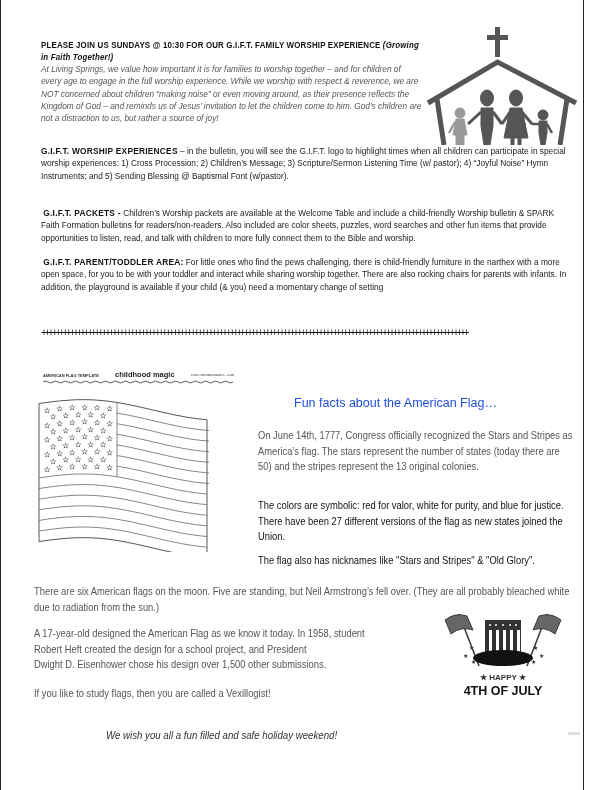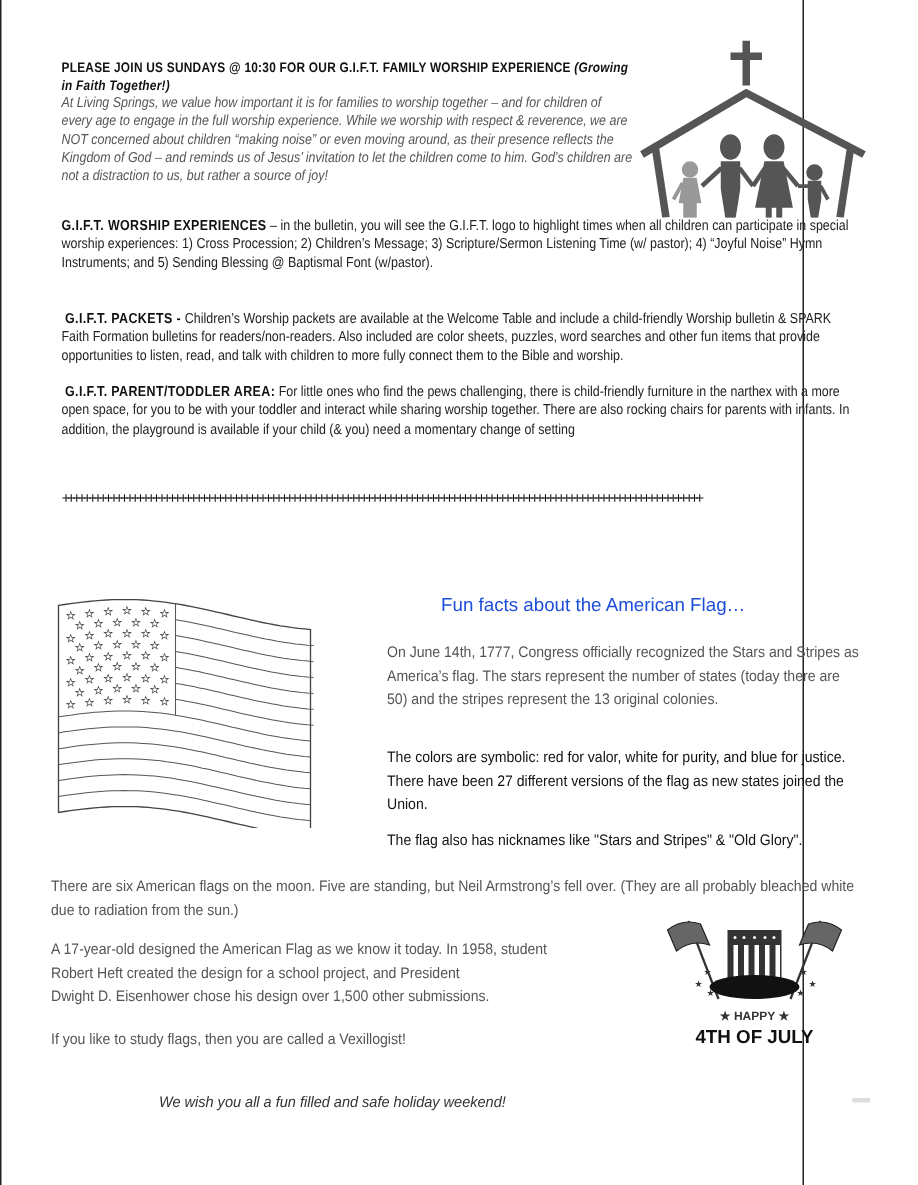--- a/index.html
+++ b/index.html
@@ -1,18 +1,18 @@
 <!DOCTYPE html>
 <html><head>
 <meta charset="utf-8">
 <style>
   html, body { margin:0; padding:0; background:#ffffff; }
   body { width:612px; height:790px; position:relative; overflow:hidden; }
   .page {
-    position:absolute; left:0; top:0; width:536px; height:790px;
+    position:absolute; left:0; top:0; width:584px; height:790px;
     border-left:1px solid #222; border-right:1px solid #222; box-sizing:border-box;
     background:#fff;
   }
 
   #heading {
     position:absolute; left:40px; top:40px; width:380px;
     font-size:9.2px; line-height:11.5px; color:#111; letter-spacing:0.2px;
     font-family:"Liberation Sans", sans-serif; transform:scaleX(0.86); transform-origin:left top; width:440px;
   }
   #heading b { font-weight:bold; }
@@ -129,20 +129,28 @@
     <g fill="#555" stroke="#555">
       <circle cx="119" cy="88" r="5"></circle>
       <path d="M115,94 h8 v12 l-2,12 h-2 v-9 h0 v9 h-2 l-2,-12 z"></path>
       <line x1="115" y1="97" x2="108" y2="97" stroke-width="2.5"></line>
       <line x1="123" y1="97" x2="128" y2="106" stroke-width="2.5"></line>
     </g>
   </svg>
 
   <div id="divider">++++++++++++++++++++++++++++++++++++++++++++++++++++++++++++++++++++++++++++++++++++++++++++++++++++++++++++++++++++++++</div>
 
+  <div id="flag-template-header">
+    <span class="t1">AMERICAN FLAG TEMPLATE</span>
+    <span class="t2">childhood magic</span>
+    <span class="t3">CHILDHOODMAGIC.COM</span>
+    <svg style="position:absolute;left:0;top:10px;width:190px;height:4px" viewBox="0 0 190 4">
+      <path d="M0,2 q2.5,-2 5,0 t5,0 t5,0 t5,0 t5,0 t5,0 t5,0 t5,0 t5,0 t5,0 t5,0 t5,0 t5,0 t5,0 t5,0 t5,0 t5,0 t5,0 t5,0 t5,0 t5,0 t5,0 t5,0 t5,0 t5,0 t5,0 t5,0 t5,0 t5,0 t5,0 t5,0 t5,0 t5,0 t5,0 t5,0 t5,0 t5,0 t5,0" fill="none" stroke="#333" stroke-width="0.8"></path>
+    </svg>
+  </div>
 
   <svg id="flag-svg" viewBox="0 0 176 160">
       <path d="M2.0,11.6 L6.0,11.0 L10.0,10.4 L14.0,9.9 L18.0,9.4 L22.0,9.0 L26.0,8.6 L30.0,8.3 L34.0,8.0 L38.0,7.8 L42.0,7.7 L46.0,7.7 L50.0,7.7 L54.0,7.8 L58.0,8.0 L62.0,8.3 L66.0,8.7 L70.0,9.1 L74.0,9.6 L78.0,10.2 L82.0,10.8 L86.0,11.5 L90.0,12.3 L94.0,13.1 L98.0,13.9 L102.0,14.8 L106.0,15.7 L110.0,16.6 L114.0,17.5 L118.0,18.5 L122.0,19.4 L126.0,20.3 L130.0,21.2 L134.0,22.1 L138.0,23.0 L142.0,23.7 L146.0,24.5 L150.0,25.2 L154.0,25.8 L158.0,26.4 L162.0,26.9 L166.0,27.3 L170.0,27.7 L170.0,165.7 L166.0,165.3 L162.0,164.9 L158.0,164.4 L154.0,163.8 L150.0,163.2 L146.0,162.5 L142.0,161.7 L138.0,161.0 L134.0,160.1 L130.0,159.2 L126.0,158.3 L122.0,157.4 L118.0,156.5 L114.0,155.5 L110.0,154.6 L106.0,153.7 L102.0,152.8 L98.0,151.9 L94.0,151.1 L90.0,150.3 L86.0,149.5 L82.0,148.8 L78.0,148.2 L74.0,147.6 L70.0,147.1 L66.0,146.7 L62.0,146.3 L58.0,146.0 L54.0,145.8 L50.0,145.7 L46.0,145.7 L42.0,145.7 L38.0,145.8 L34.0,146.0 L30.0,146.3 L26.0,146.6 L22.0,147.0 L18.0,147.4 L14.0,147.9 L10.0,148.4 L6.0,149.0 L2.0,149.6 Z" fill="#fff" stroke="#444" stroke-width="0.9"></path>
       <path d="M80.0,21.1 L84.0,21.8 L88.0,22.5 L92.0,23.3 L96.0,24.1 L100.0,25.0 L104.0,25.8 L108.0,26.8 L112.0,27.7 L116.0,28.6 L120.0,29.6 L124.0,30.5 L128.0,31.4 L132.0,32.3 L136.0,33.2 L140.0,34.0 L144.0,34.7 L148.0,35.5 L152.0,36.1 L156.0,36.7 L160.0,37.3 L164.0,37.7 L168.0,38.1 L172.0,38.4" fill="none" stroke="#555" stroke-width="0.7"></path>
       <path d="M80.0,31.7 L84.0,32.4 L88.0,33.1 L92.0,33.9 L96.0,34.7 L100.0,35.6 L104.0,36.5 L108.0,37.4 L112.0,38.3 L116.0,39.2 L120.0,40.2 L124.0,41.1 L128.0,42.0 L132.0,42.9 L136.0,43.8 L140.0,44.6 L144.0,45.4 L148.0,46.1 L152.0,46.8 L156.0,47.4 L160.0,47.9 L164.0,48.4 L168.0,48.7 L172.0,49.1" fill="none" stroke="#555" stroke-width="0.7"></path>
       <path d="M80.0,42.3 L84.0,43.0 L88.0,43.7 L92.0,44.5 L96.0,45.3 L100.0,46.2 L104.0,47.1 L108.0,48.0 L112.0,48.9 L116.0,49.9 L120.0,50.8 L124.0,51.7 L128.0,52.6 L132.0,53.5 L136.0,54.4 L140.0,55.2 L144.0,56.0 L148.0,56.7 L152.0,57.4 L156.0,58.0 L160.0,58.5 L164.0,59.0 L168.0,59.4 L172.0,59.7" fill="none" stroke="#555" stroke-width="0.7"></path>
       <path d="M80.0,52.9 L84.0,53.6 L88.0,54.3 L92.0,55.1 L96.0,55.9 L100.0,56.8 L104.0,57.7 L108.0,58.6 L112.0,59.5 L116.0,60.5 L120.0,61.4 L124.0,62.3 L128.0,63.2 L132.0,64.1 L136.0,65.0 L140.0,65.8 L144.0,66.6 L148.0,67.3 L152.0,68.0 L156.0,68.6 L160.0,69.1 L164.0,69.6 L168.0,70.0 L172.0,70.3" fill="none" stroke="#555" stroke-width="0.7"></path>
       <path d="M80.0,63.6 L84.0,64.2 L88.0,65.0 L92.0,65.7 L96.0,66.6 L100.0,67.4 L104.0,68.3 L108.0,69.2 L112.0,70.1 L116.0,71.1 L120.0,72.0 L124.0,73.0 L128.0,73.9 L132.0,74.8 L136.0,75.6 L140.0,76.4 L144.0,77.2 L148.0,77.9 L152.0,78.6 L156.0,79.2 L160.0,79.7 L164.0,80.2 L168.0,80.6 L172.0,80.9" fill="none" stroke="#555" stroke-width="0.7"></path>
       <path d="M80.0,74.2 L84.0,74.8 L88.0,75.6 L92.0,76.3 L96.0,77.2 L100.0,78.0 L104.0,78.9 L108.0,79.8 L112.0,80.8 L116.0,81.7 L120.0,82.6 L124.0,83.6 L128.0,84.5 L132.0,85.4 L136.0,86.2 L140.0,87.0 L144.0,87.8 L148.0,88.5 L152.0,89.2 L156.0,89.8 L160.0,90.4 L164.0,90.8 L168.0,91.2 L172.0,91.5" fill="none" stroke="#555" stroke-width="0.7"></path>
       <path d="M2.0,85.9 L6.0,85.3 L10.0,84.8 L14.0,84.2 L18.0,83.7 L22.0,83.3 L26.0,82.9 L30.0,82.6 L34.0,82.3 L38.0,82.1 L42.0,82.0 L46.0,82.0 L50.0,82.0 L54.0,82.1 L58.0,82.3 L62.0,82.6 L66.0,83.0 L70.0,83.4 L74.0,83.9 L78.0,84.5 L82.0,85.1 L86.0,85.8 L90.0,86.6 L94.0,87.4 L98.0,88.2 L102.0,89.1 L106.0,90.0 L110.0,90.9 L114.0,91.8 L118.0,92.8 L122.0,93.7 L126.0,94.6 L130.0,95.5 L134.0,96.4 L138.0,97.3 L142.0,98.1 L146.0,98.8 L150.0,99.5 L154.0,100.1 L158.0,100.7 L162.0,101.2 L166.0,101.6 L170.0,102.0" fill="none" stroke="#555" stroke-width="0.7"></path>

